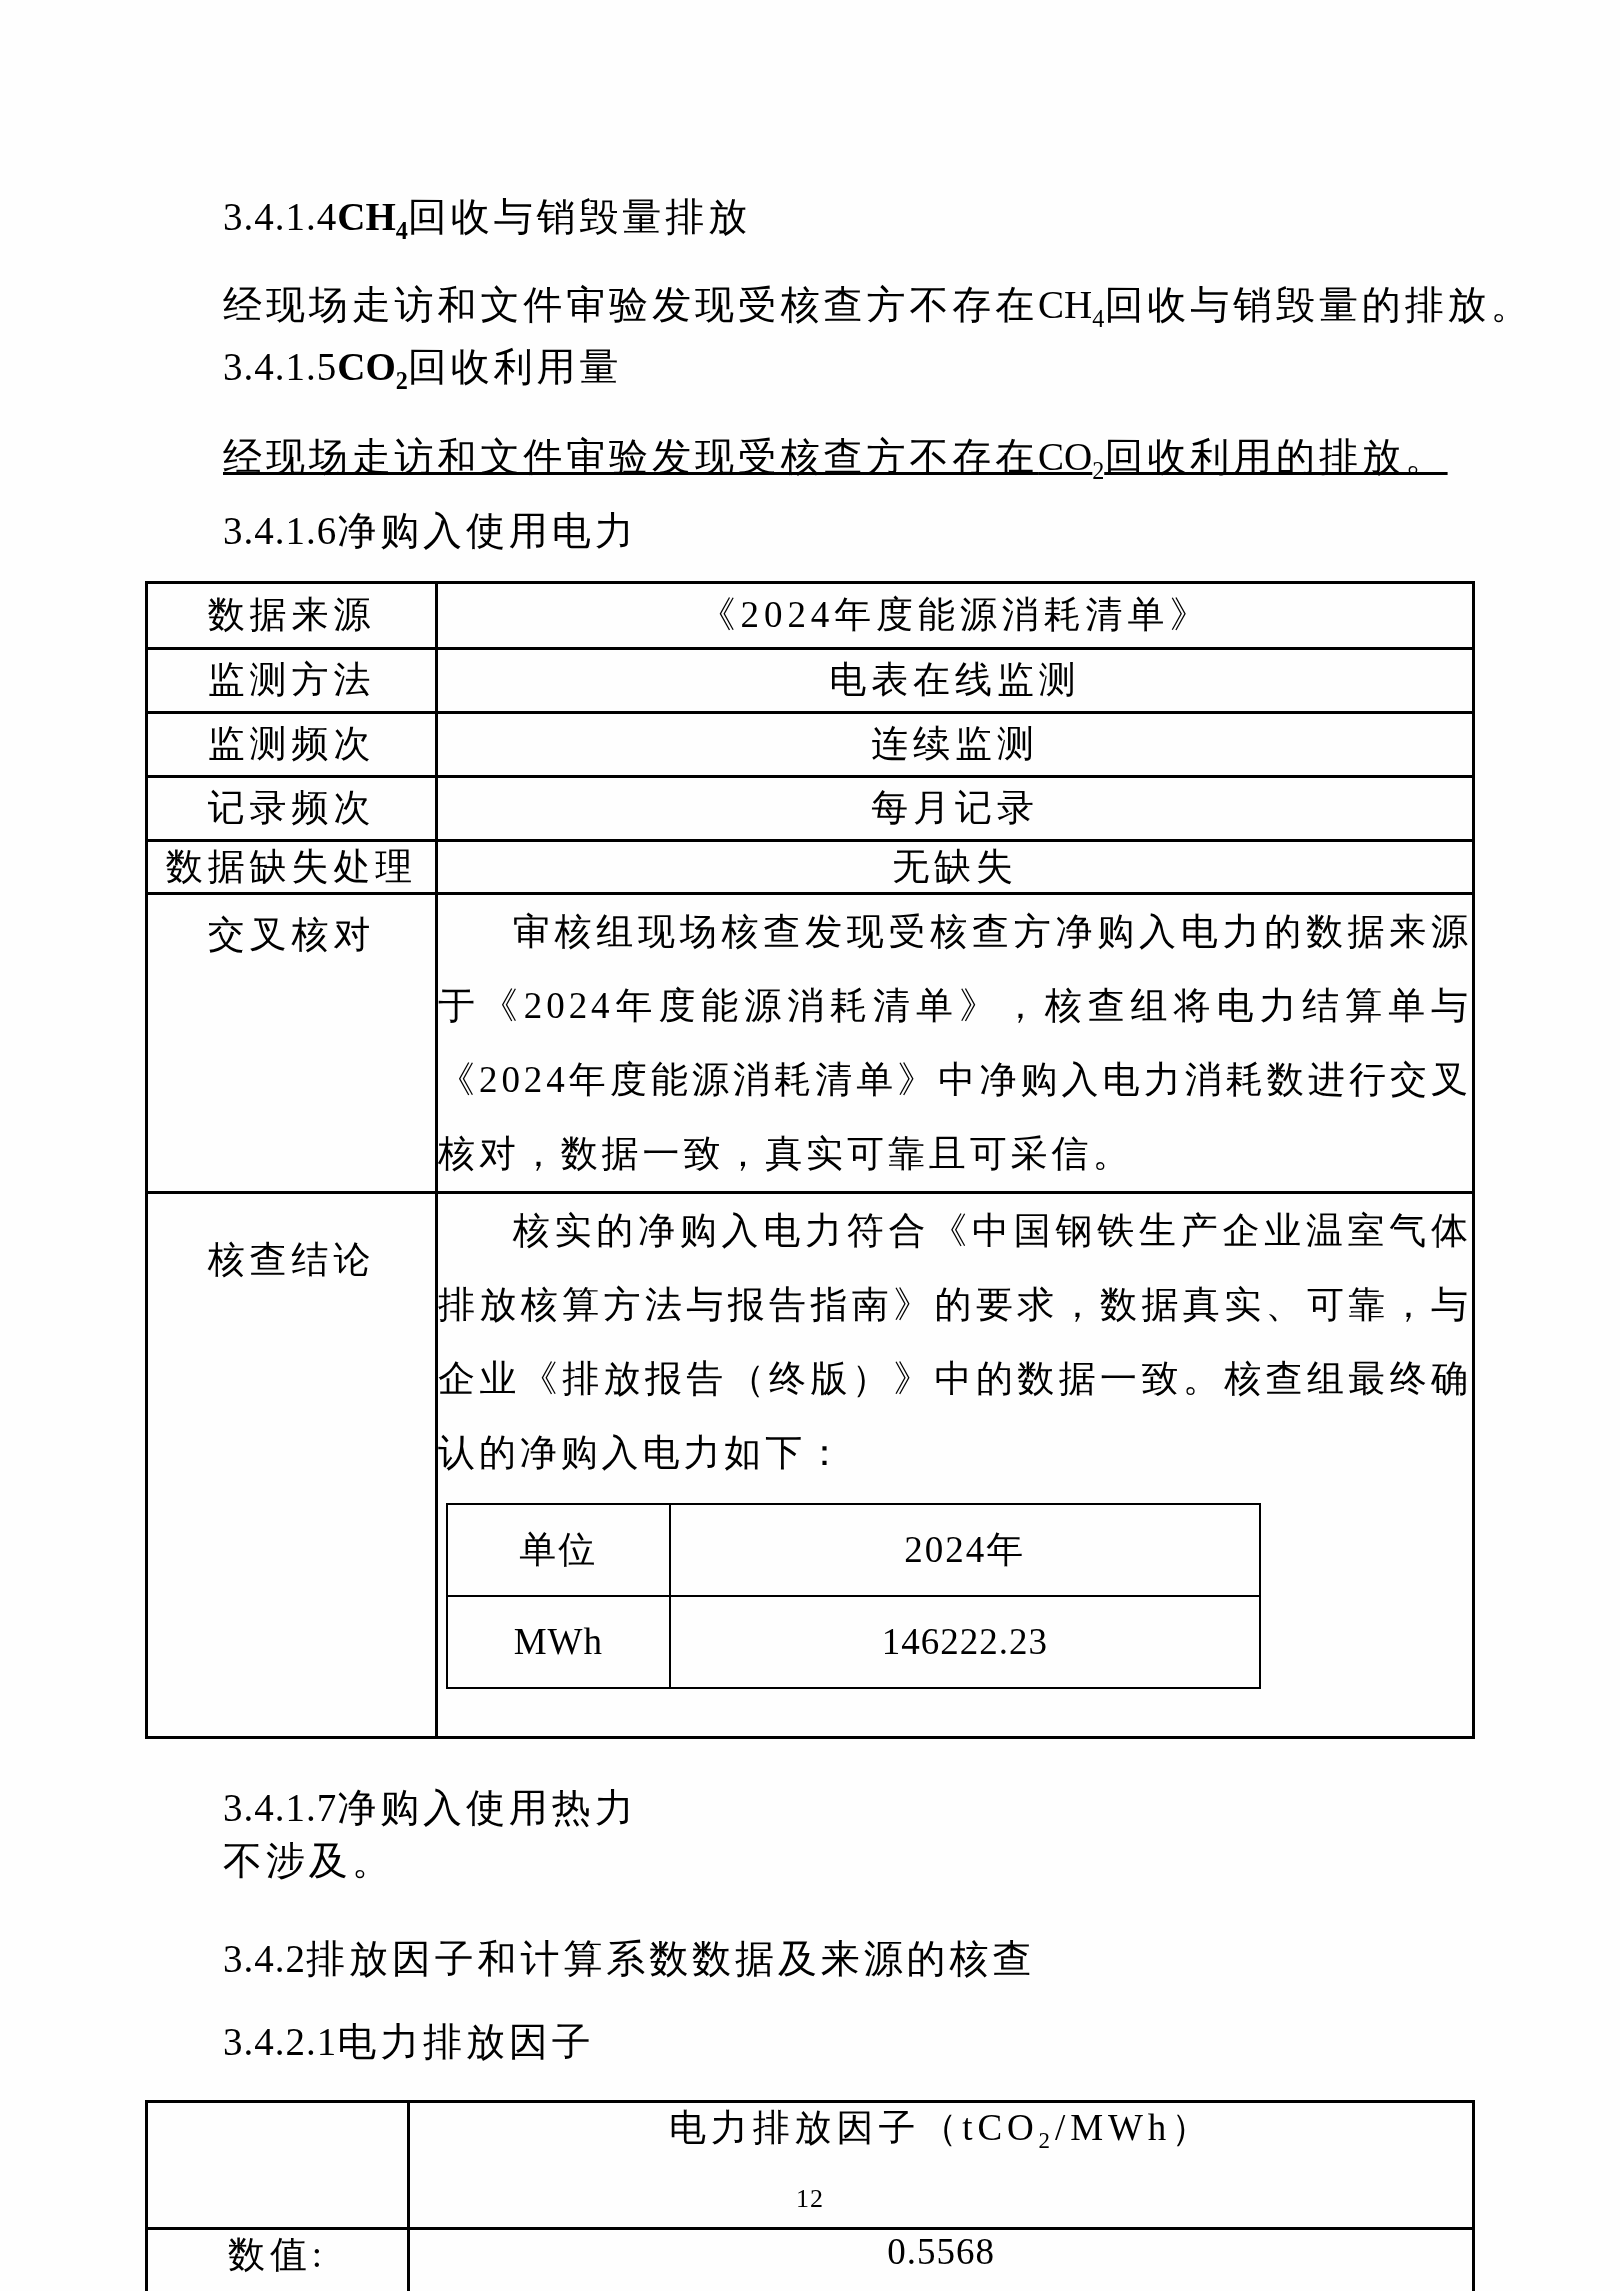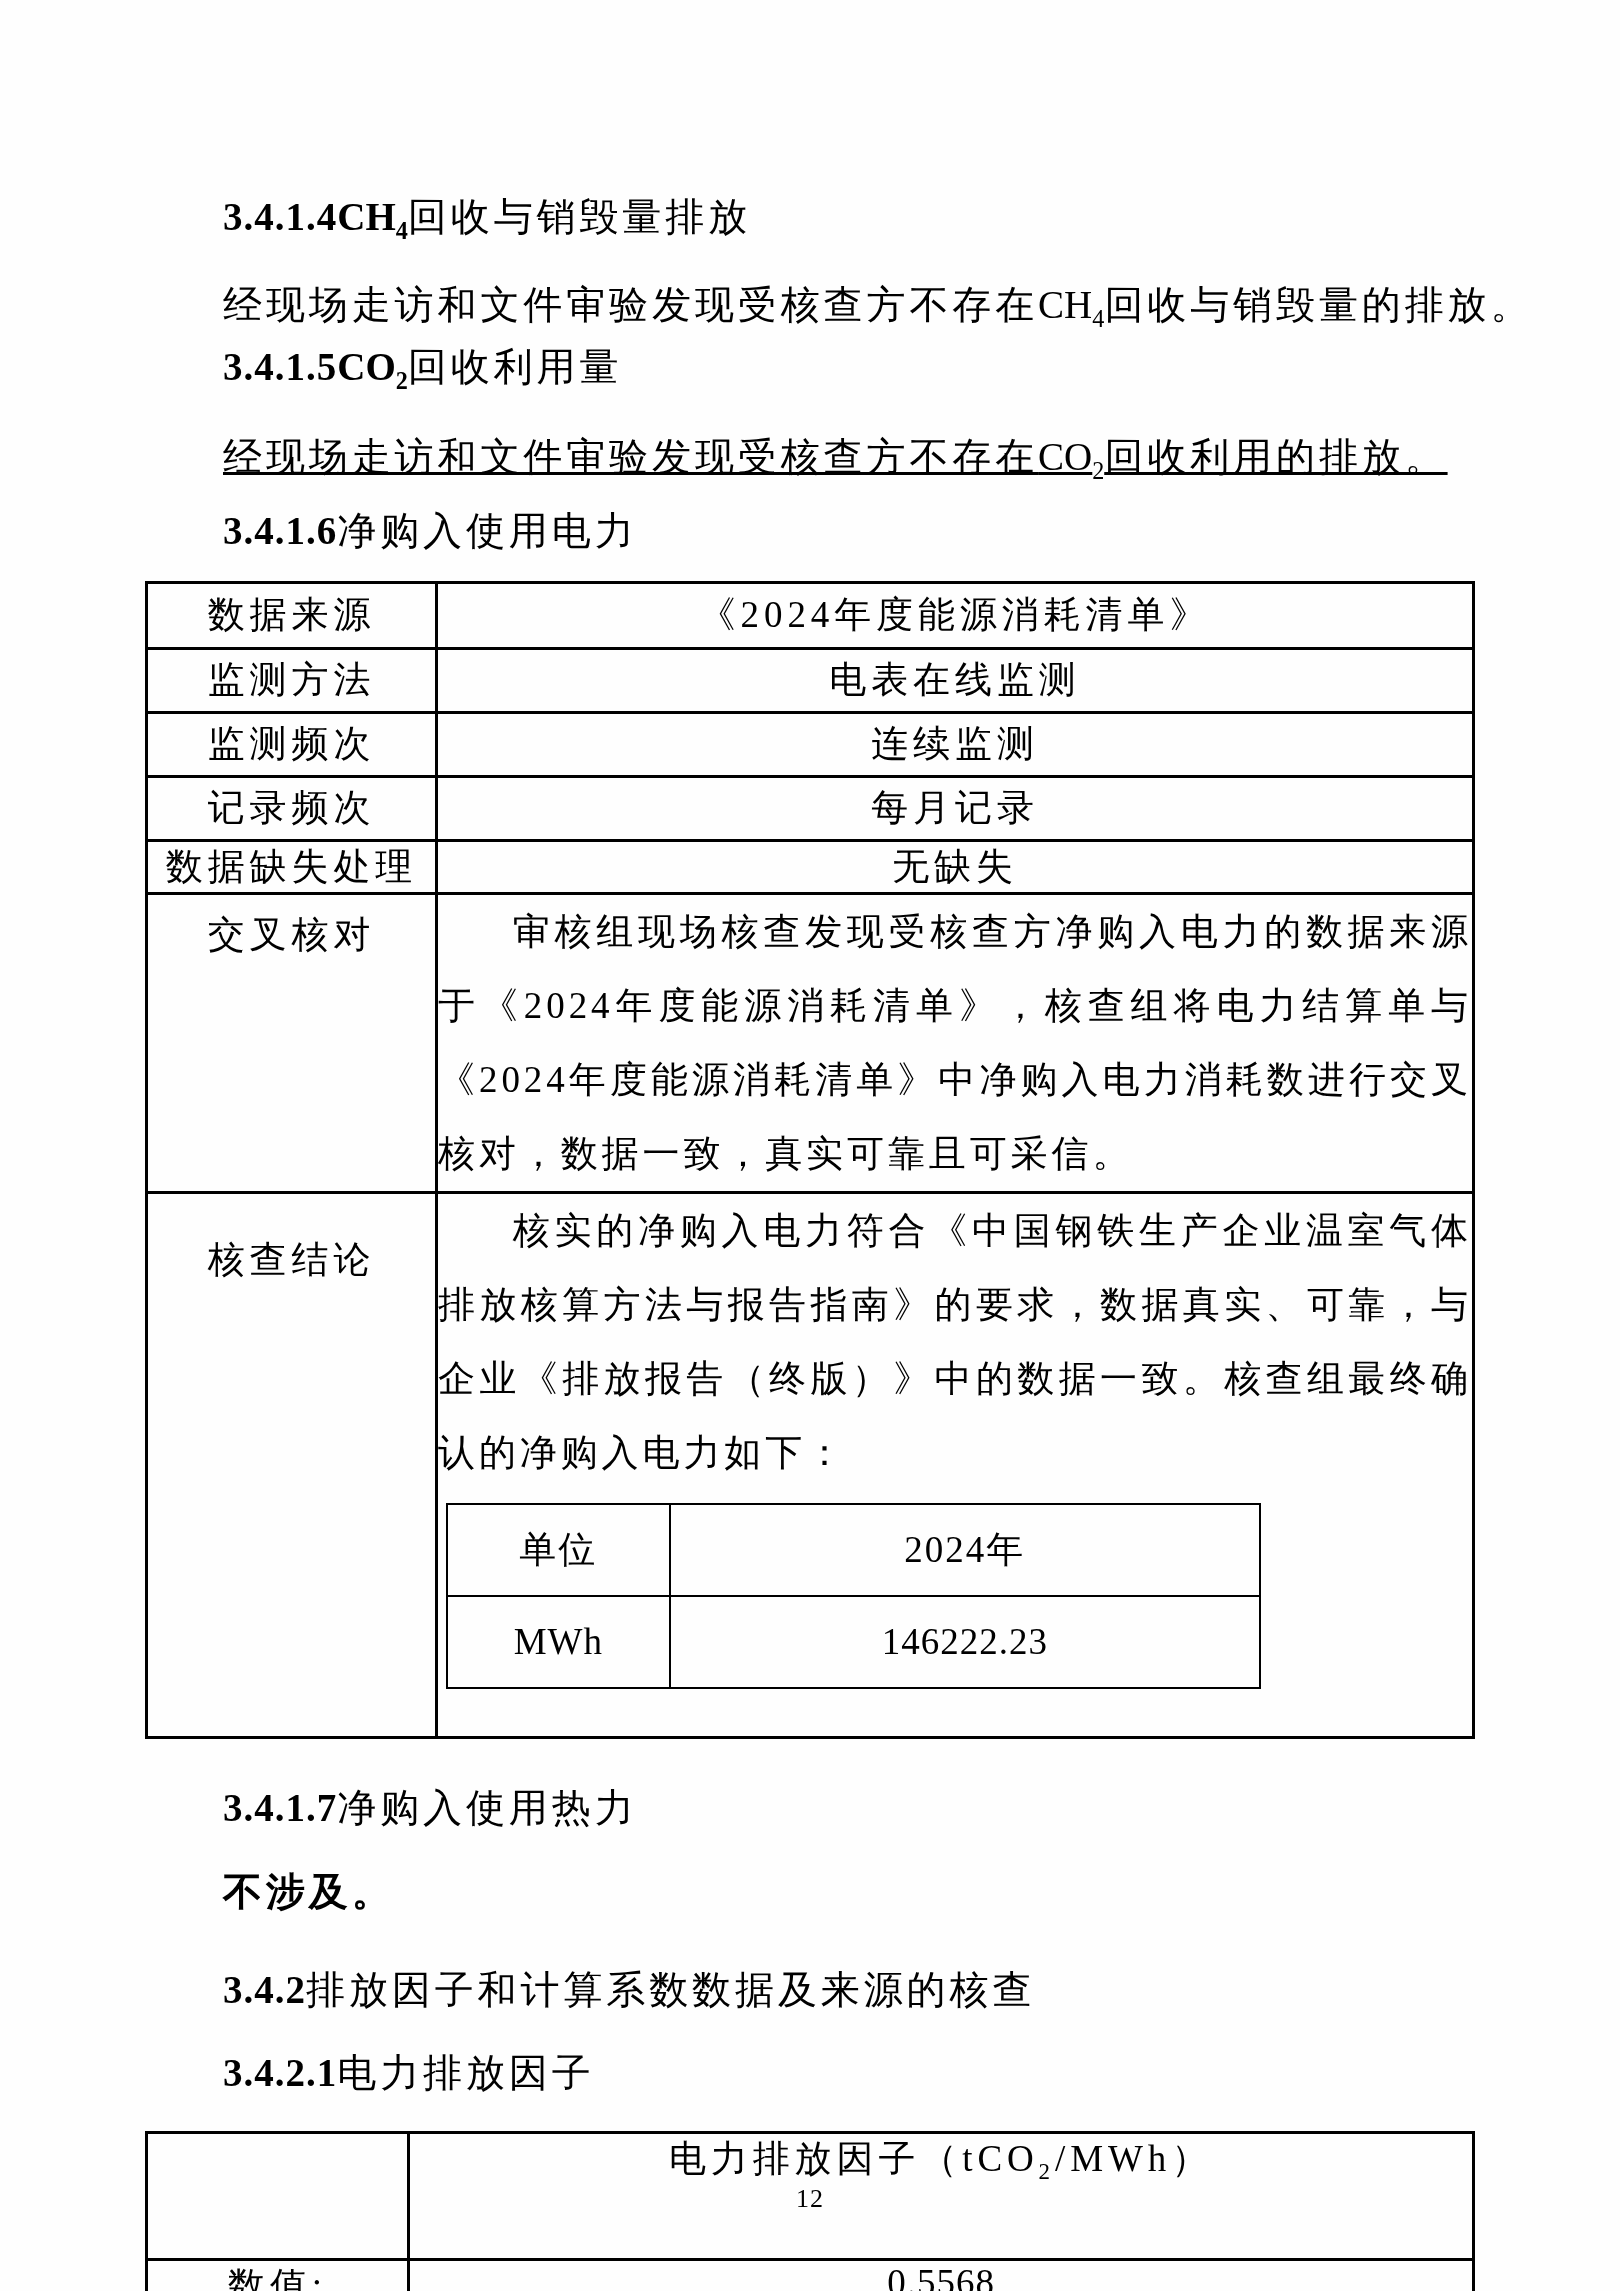--- a/index.html
+++ b/index.html
@@ -12,40 +12,40 @@
     color:#000;
     overflow:hidden;
   }
   .content{padding:191px 145px 0 145px;}
 
   .doc-heading{
     margin:0 0 0 78px;
     font-size:39px;line-height:1.35;
     white-space:nowrap;
   }
-  .doc-heading .num{font-weight:bold;letter-spacing:1px;}
+  .doc-heading .num{font-weight:normal;letter-spacing:1px;}
   .doc-heading .chem{font-weight:bold;}
   .doc-heading .zh{font-weight:normal;letter-spacing:3.9px;}
 
   .doc-para{
     margin:0 0 0 78px;
     font-size:39px;line-height:1.35;
     letter-spacing:3.9px;
     white-space:nowrap;
   }
   .doc-para .chem{letter-spacing:0;}
   sub{font-size:62%;line-height:0;}
 
   .mt-p1{margin-top:35px;}
   .mt-h2{margin-top:9.8px;}
   .mt-p2{margin-top:37px;text-decoration:underline;}
   .mt-h3{margin-top:21.6px;}
   .mt-t1{margin-top:23px;}
   .mt-h4{margin-top:43px;}
-  .mt-p3{margin-top:31px;font-weight:bold;}
+  .mt-p3{}
   .mt-h5{margin-top:45px;}
   .mt-h6{margin-top:31px;}
   .mt-t2{margin-top:31px;}
 
   table.doc-table{
     border-collapse:collapse;
     width:1330px;
     table-layout:fixed;
     font-size:37px;
   }

